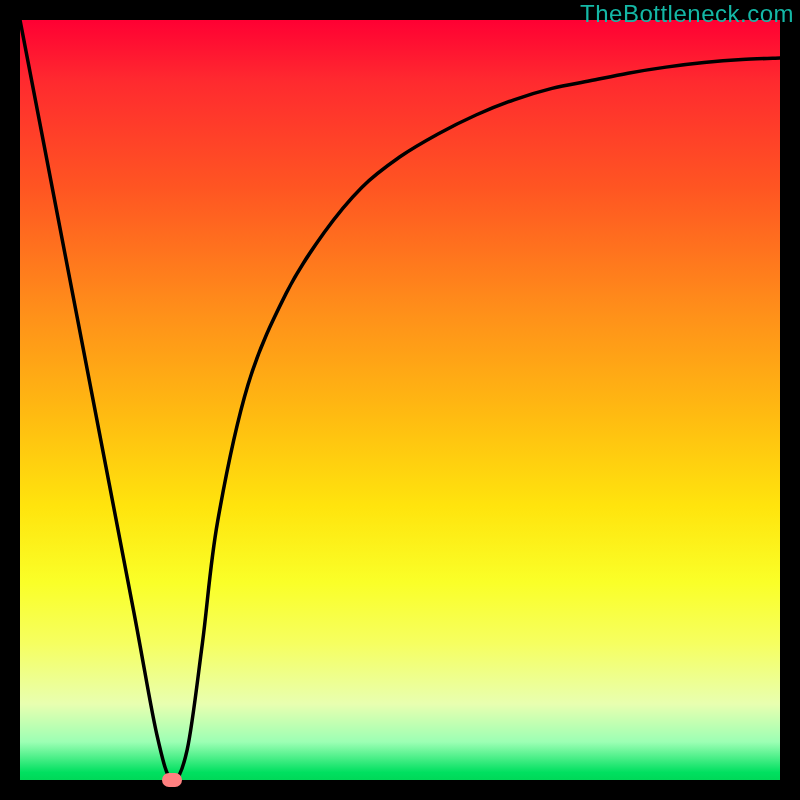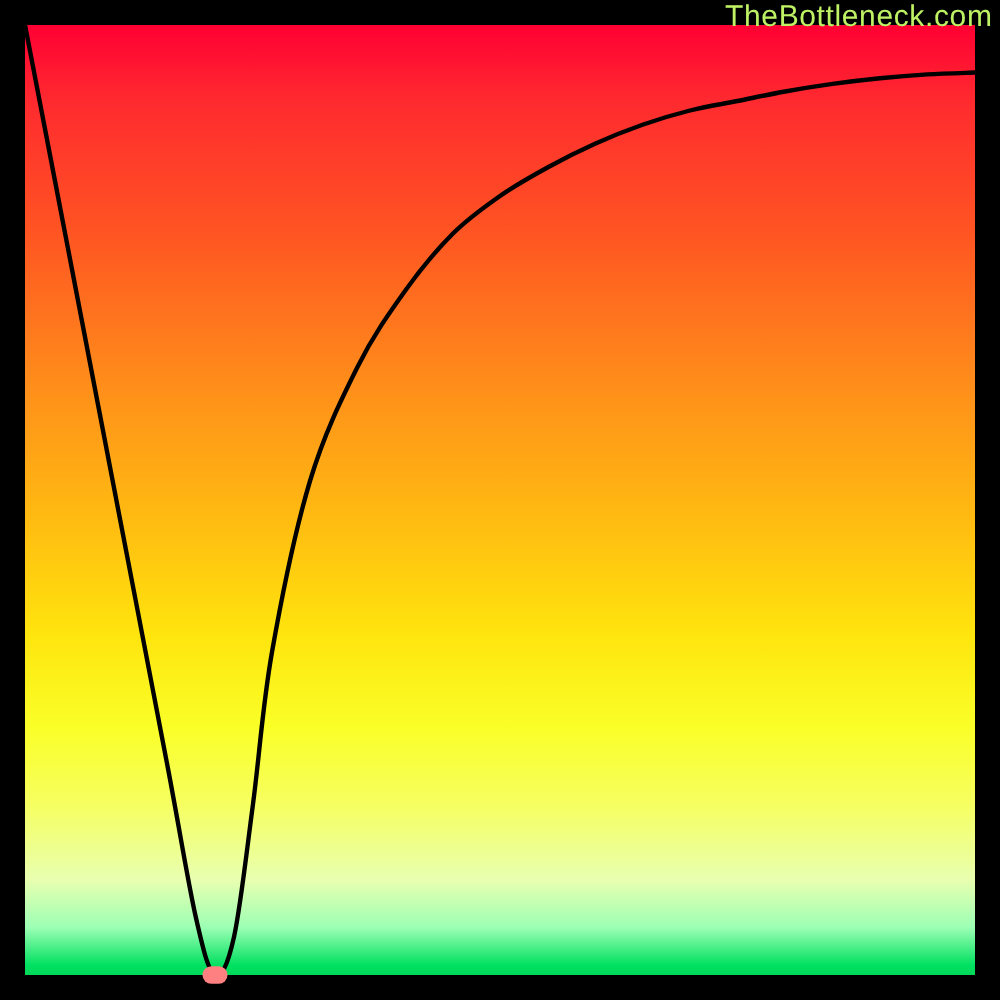--- a/index.html
+++ b/index.html
@@ -38,21 +38,21 @@
       #e8ffb0 90%,
       #9cffb4 95%,
       #00e060 99%,
       #00d858 100%
     );
   }
   .watermark {
     position: absolute;
     top: 0px;
     right: 6px;
-    color: #bef264;
+    color: #14b8a6;
     font-size: 24px;
     font-weight: 500;
     letter-spacing: 0.5px;
     z-index: 20;
     text-shadow: none;
   }
   svg.curve {
     position: absolute;
     left: 0;
     top: 0;

